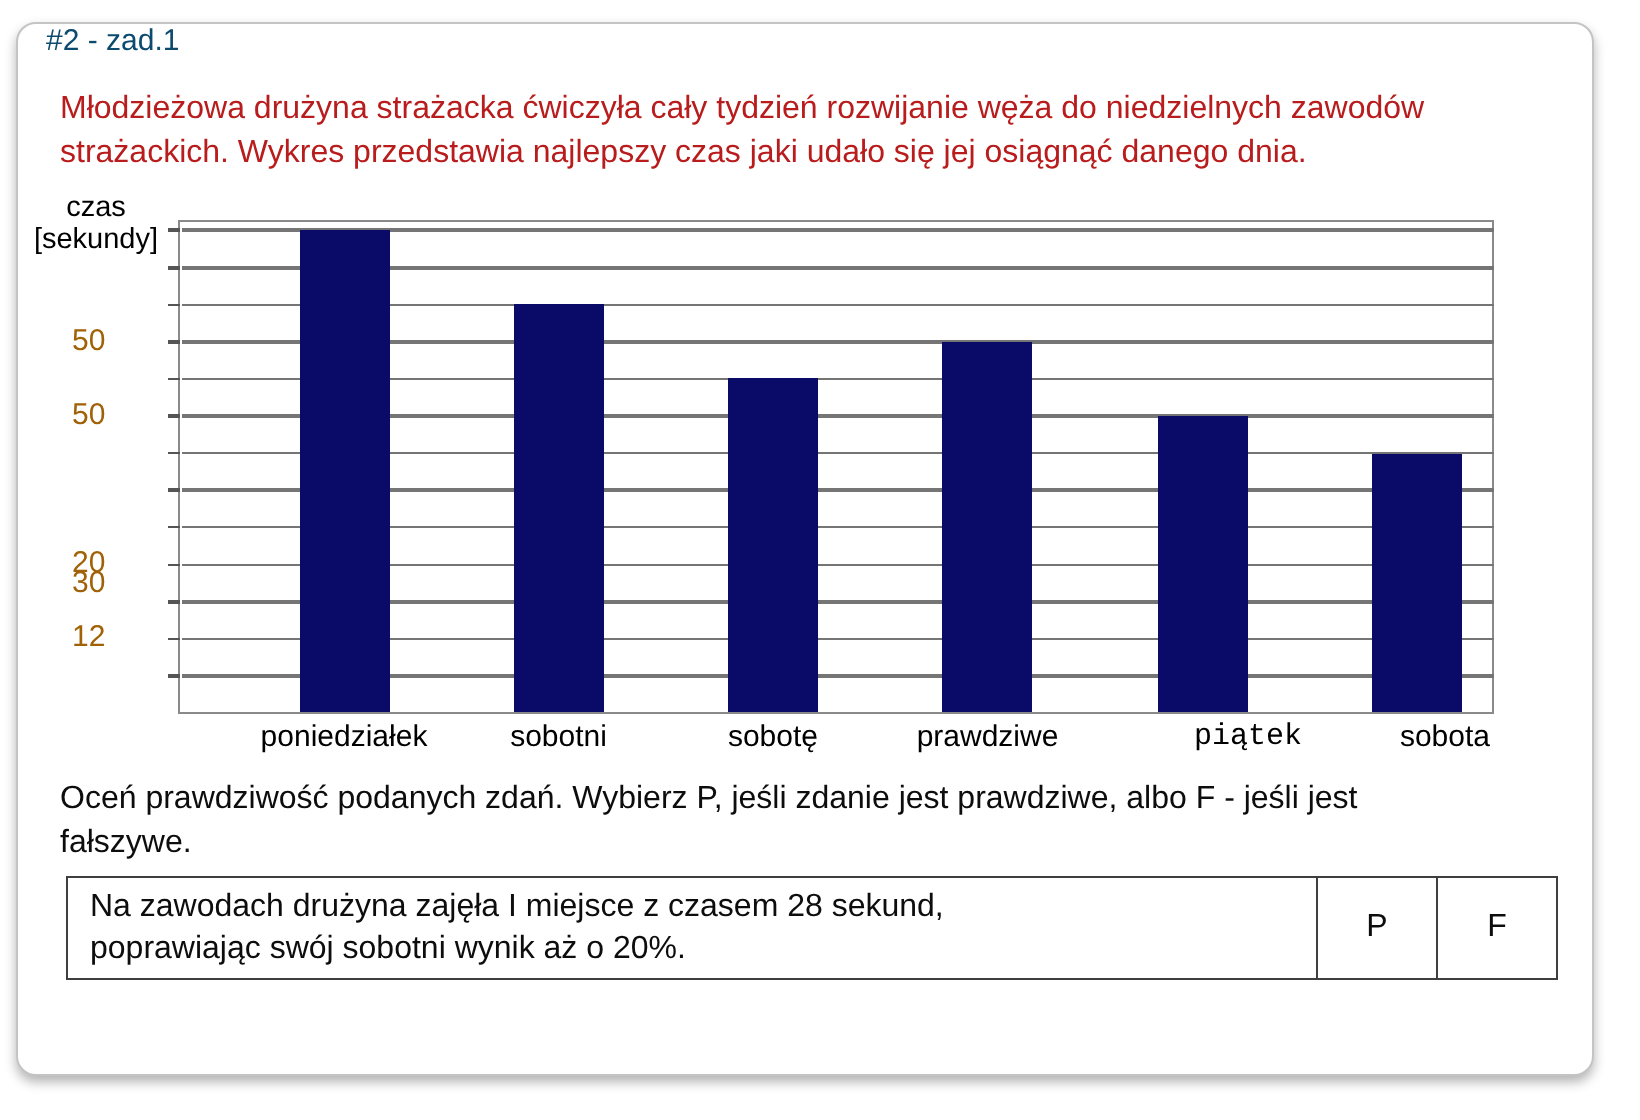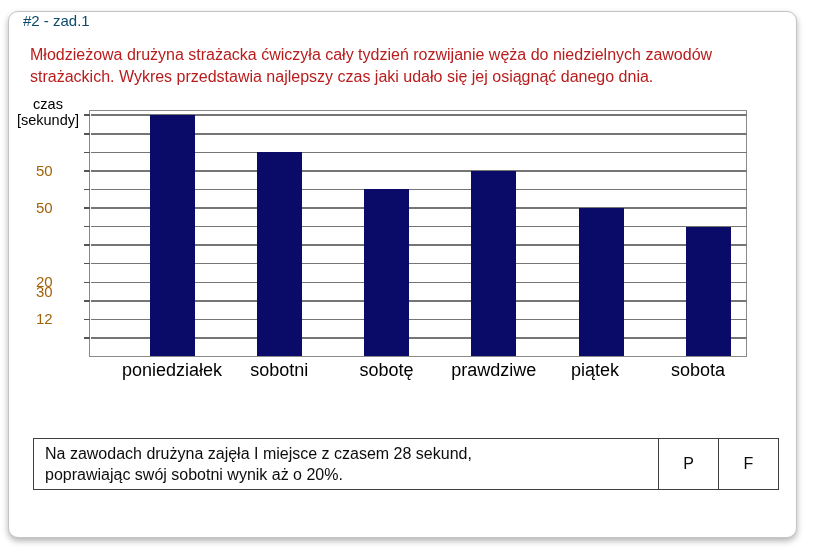--- a/index.html
+++ b/index.html
@@ -11,21 +11,21 @@
   .intro{position:absolute;left:30px;top:44px;width:770px;font-size:16px;line-height:22px;
          color:#b91c1c;white-space:pre-line;}
   .ylab{position:absolute;left:8px;top:96px;width:80px;text-align:center;font-size:14.5px;
         line-height:16px;color:#000;white-space:pre-line;}
   #plotbox{position:absolute;left:89px;top:110px;width:656px;height:245px;
            border:1.5px solid #8a8a8a;background:#ffffff;box-sizing:content-box;}
   .gridline{position:absolute;height:1.5px;background:#757575;}
   .tickmark{position:absolute;height:1.5px;background:#555;width:6px;}
   .ytick{position:absolute;width:46px;font-size:15px;color:#a16207;}
   .bar{position:absolute;}
-  .daylab{position:absolute;width:120px;text-align:center;font-size:18px;color:#000;top:360px;}
+  .daylab{position:absolute;width:120px;text-align:center;font-size:15px;color:#000;top:360px;}
   .question{position:absolute;left:30px;top:389px;width:770px;font-size:16px;line-height:22px;
             color:#0d0d0d;white-space:pre-line;}
   table.pf{position:absolute;left:33px;top:438px;border-collapse:collapse;table-layout:fixed;
            width:719px;}
   table.pf td{border:1.6px solid #3f3f3f;font-size:16px;color:#0d0d0d;vertical-align:middle;}
   td.stmt{width:605px;padding:4px 8px 4px 11px;line-height:21px;white-space:pre-line;}
   td.choice{width:57px;text-align:center;font-size:19px;cursor:pointer;}
   tr.r1{height:44px;} tr.r2{height:46px;margin-top:24px;}
 </style>
 </head>
@@ -77,25 +77,27 @@
       <div class="ytick" style="left: 36px; top: 161.894px;">50</div>
       <div class="bar" style="left: 149.5px; top: 115.212px; width: 45px; height: 241.288px; background: rgb(10, 10, 104);"></div>
       <div class="daylab" style="left: 112px;">poniedziałek</div>
       <div class="bar" style="left: 256.75px; top: 152.333px; width: 45px; height: 204.167px; background: rgb(10, 10, 104);"></div>
       <div class="daylab" style="left: 219.25px;">sobotni</div>
       <div class="bar" style="left: 364px; top: 189.455px; width: 45px; height: 167.045px; background: rgb(10, 10, 104);"></div>
       <div class="daylab" style="left: 326.5px;">sobotę</div>
       <div class="bar" style="left: 471.25px; top: 170.894px; width: 45px; height: 185.606px; background: rgb(10, 10, 104);"></div>
       <div class="daylab" style="left: 433.75px;">prawdziwe</div>
       <div class="bar" style="left: 578.5px; top: 208.015px; width: 45px; height: 148.485px; background: rgb(10, 10, 104);"></div>
-      <div class="daylab" style="left: 535px;">piątek</div>
+      <div class="daylab" style="left: 564px; font-family: Liberation Mono, monospace;">piątek</div>
       <div class="bar" style="left: 685.75px; top: 226.576px; width: 45px; height: 129.924px; background: rgb(10, 10, 104);"></div>
-      <div class="daylab" style="left: 638px;">sobota</div>
+      <div class="daylab" style="left: 625px; text-align: right;">sobota</div>
     </div>
 
+  <div class="question">Oceń prawdziwość podanych zdań. Wybierz P, jeśli zdanie jest prawdziwe, albo F - jeśli jest
+fałszywe.</div>
 
   <table class="pf">
     <tbody>
     <tr class="r2">
       <td class="stmt">Na zawodach drużyna zajęła I miejsce z czasem 28 sekund,
 poprawiając swój sobotni wynik aż o 20%.</td>
       <td class="choice">P</td>
       <td class="choice">F</td>
     </tr>
   </tbody>

